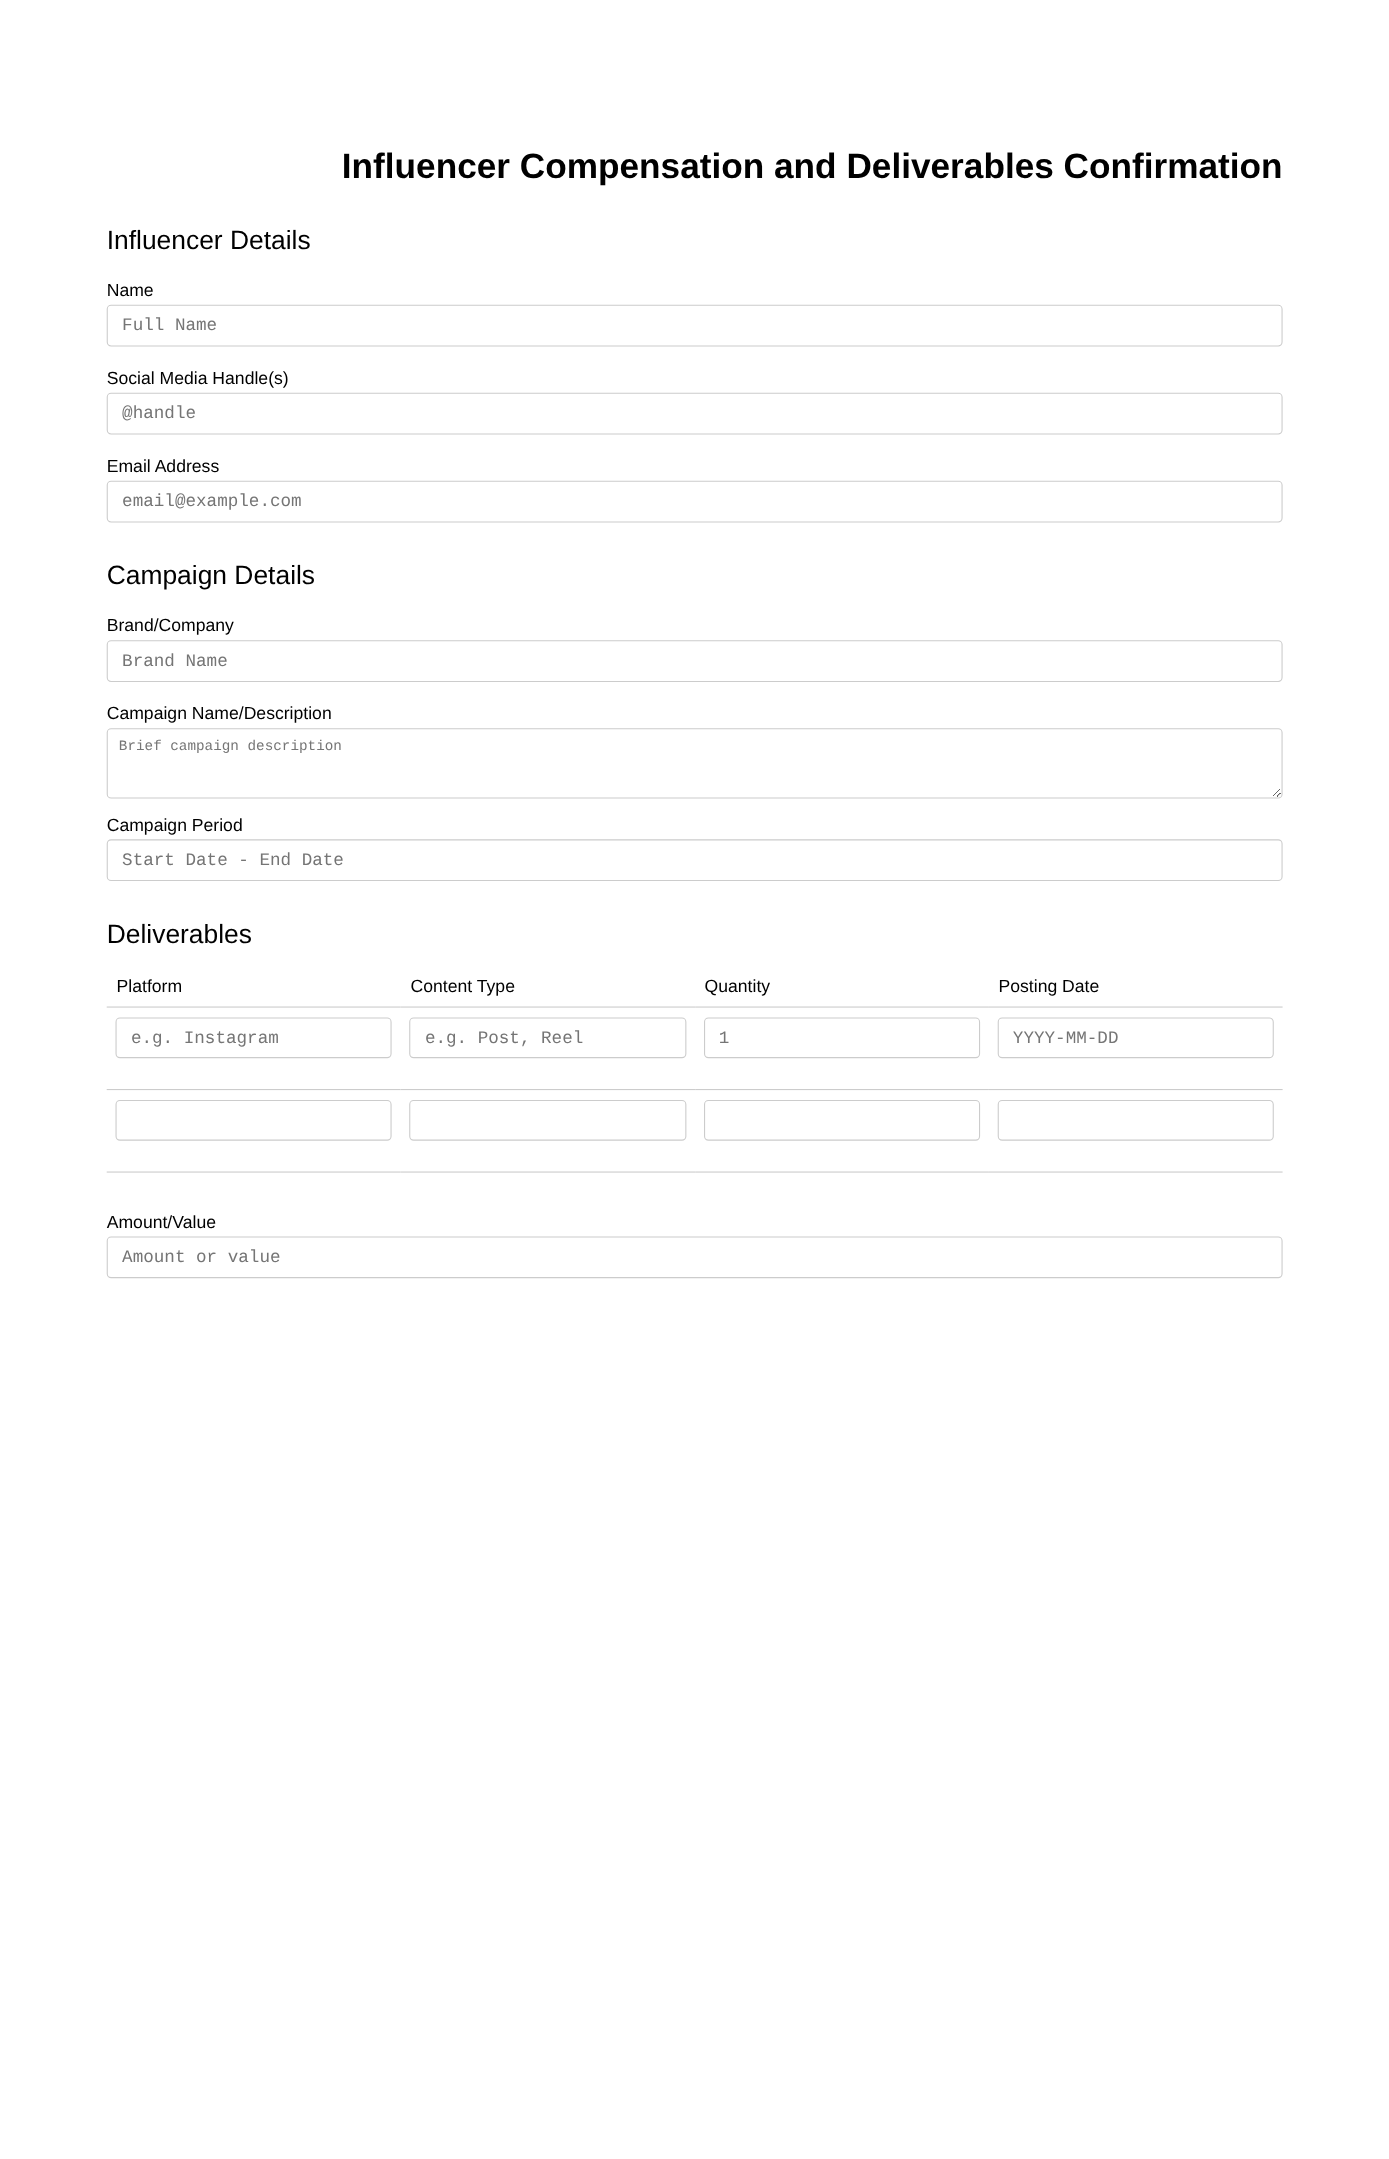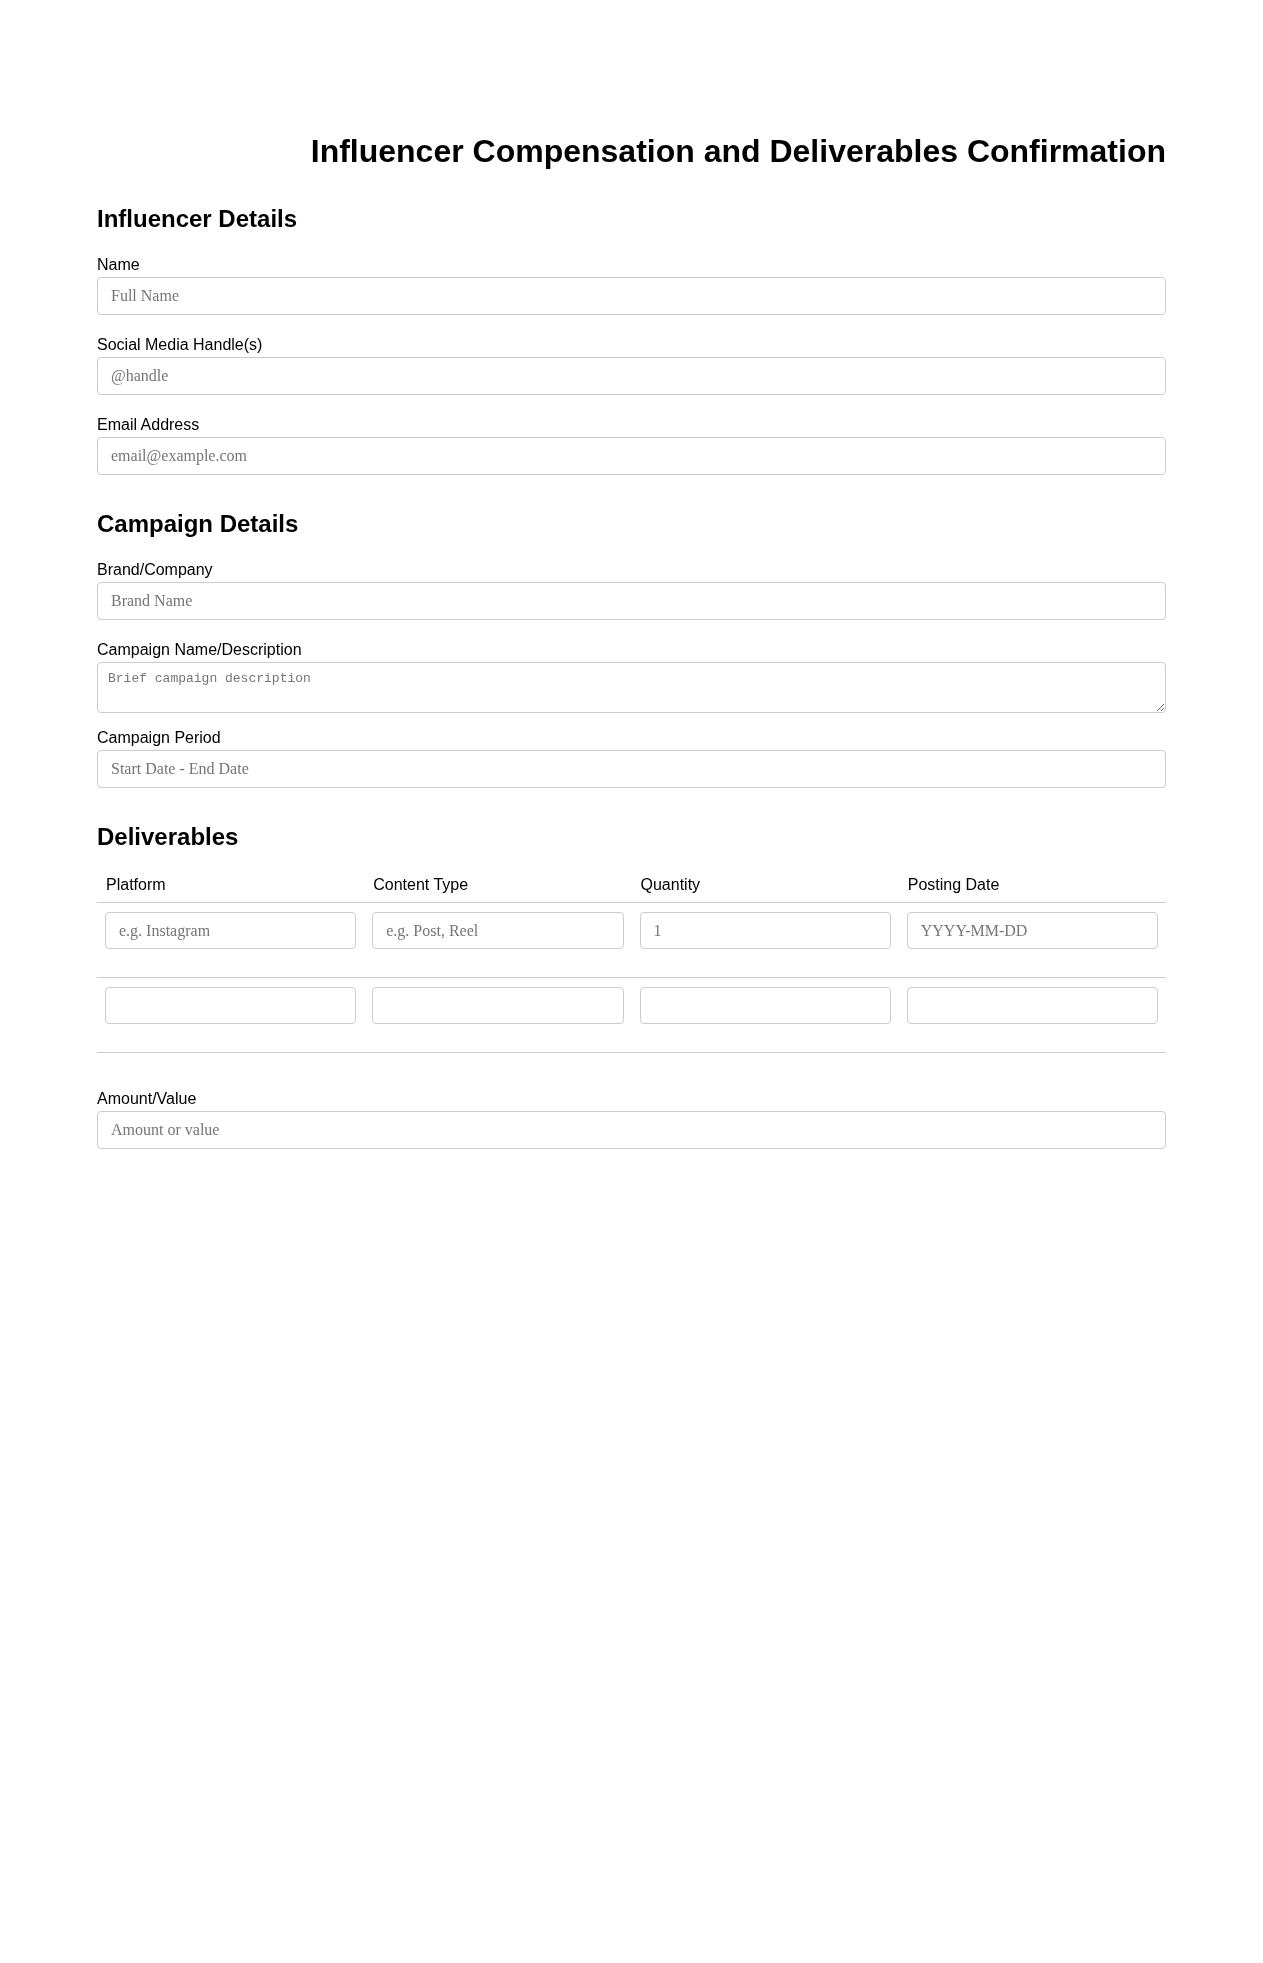--- a/index.html
+++ b/index.html
@@ -25,54 +25,54 @@
       margin: 0;
       font-size: 32px;
       line-height: 37px;
       font-weight: bold;
       text-align: right;
     }
     h2.section-title {
       margin: 0;
       font-size: 24px;
       line-height: 28px;
-      font-weight: bold;
+      font-weight: normal;
     }
     .section { margin: 0; }
     .section-1 { margin-top: 35px; }
     .section-n { margin-top: 35px; }
     .field-label {
       display: block;
       font-size: 16px;
       line-height: 19px;
       height: 19px;
       margin: 0 0 3px 0;
     }
     .section-title + .field { margin-top: 22px; }
     .text-input {
       display: block;
       box-sizing: border-box;
       width: 100%;
       height: 38px;
       padding: 0 13px;
       border: 1px solid #cccccc;
       border-radius: 4px;
-      font-family: Liberation Serif, serif;
+      font-family: Liberation Mono, monospace;
       font-size: 16px;
       color: #be185d;
       background: #fff;
       margin: 0 0 20px 0;
       outline: none;
     }
     .text-input::placeholder { color: #757575; }
     .textarea-input {
       display: block;
       box-sizing: border-box;
       width: 100%;
-      height: 51px;
+      height: 64px;
       padding: 8px 10px;
       border: 1px solid #cccccc;
       border-radius: 4px;
       font-family: "Liberation Mono", monospace;
       font-size: 13px;
       line-height: 16px;
       color: #000;
       background: #fff;
       margin: 0 0 15px 0;
       resize: vertical;

